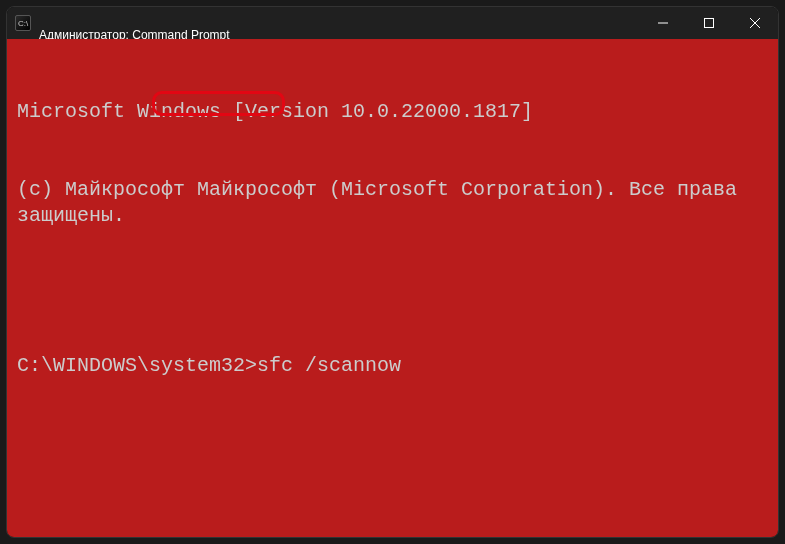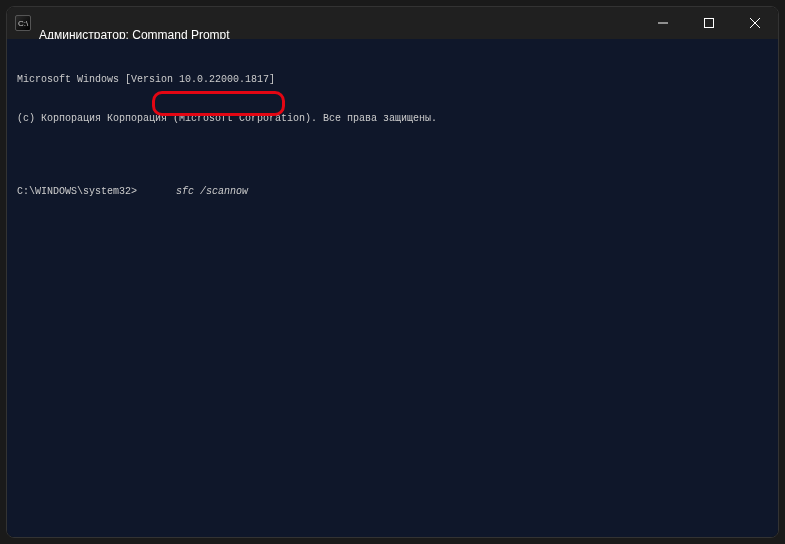--- a/index.html
+++ b/index.html
@@ -67,41 +67,39 @@
       display: flex;
       align-items: center;
       justify-content: center;
       color: #ffffff;
       cursor: pointer;
     }
     .terminal-body {
       flex: 1;
       padding: 8px 10px;
       color: #cccccc;
-      font-size: 10px;
+      font-size: 20px;
       line-height: 1.3;
-      background: #0f172a;
+      background: #b91c1c;
       white-space: pre;
       position: relative;
     }
     .terminal-line {
       white-space: pre-wrap;
     }
     .prompt-line {
       display: flex;
       position: relative;
-      margin-top: 8px;
-      gap: 39px;
+      margin-top: 20px;
     }
     .prompt {
       white-space: pre;
     }
     .command {
       white-space: pre;
-      font-style: italic;
     }
     .highlight-box {
       position: absolute;
       border: 3px solid #e30613;
       border-radius: 10px;
       pointer-events: none;
     }
   </style>
 </head>
 <body>
@@ -128,20 +126,20 @@
       <div class="control-btn close">
         <svg width="10" height="10" viewBox="0 0 10 10">
           <line x1="0" y1="0" x2="10" y2="10" stroke="#ffffff" stroke-width="1"></line>
           <line x1="10" y1="0" x2="0" y2="10" stroke="#ffffff" stroke-width="1"></line>
         </svg>
       </div>
     </div>
   </div>
   <div class="terminal-body">
     <div class="terminal-line">Microsoft Windows [Version 10.0.22000.1817]</div>
-    <div class="terminal-line">(c) Корпорация Корпорация (Microsoft Corporation). Все права защищены.</div>
+    <div class="terminal-line">(c) Майкрософт Майкрософт (Microsoft Corporation). Все права защищены.</div>
     <div class="terminal-line"></div>
     <div class="prompt-line">
       <span class="prompt">C:\WINDOWS\system32&gt;</span><span class="command">sfc /scannow</span>
     </div>
     <div class="highlight-box" style="top:52px;left:145px;width:133px;height:25px;"></div>
   </div>
 </div>
 
 </body></html>

